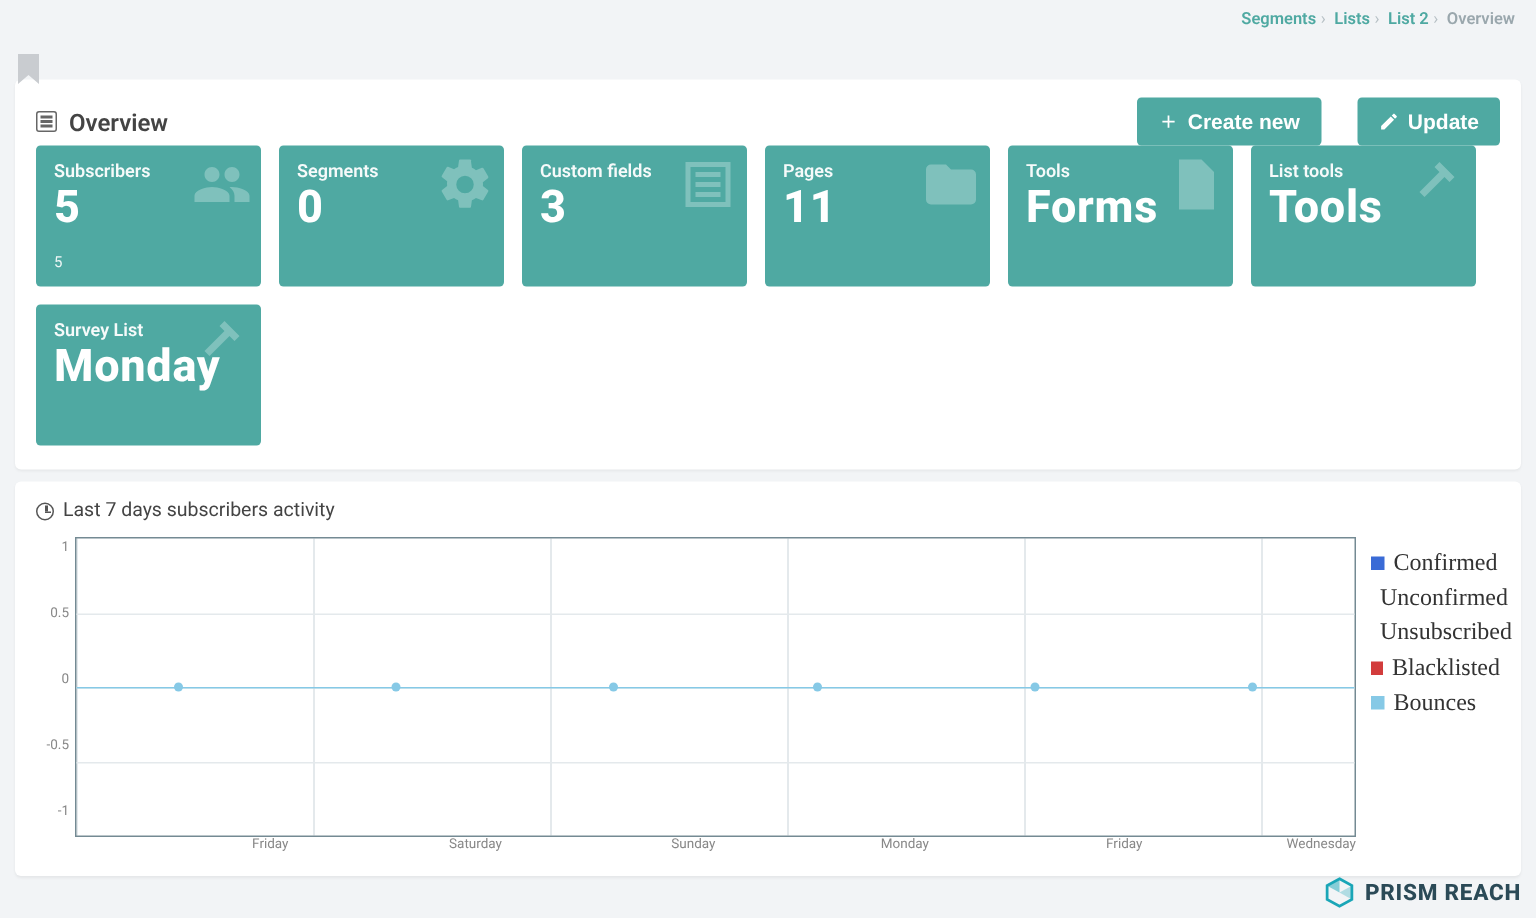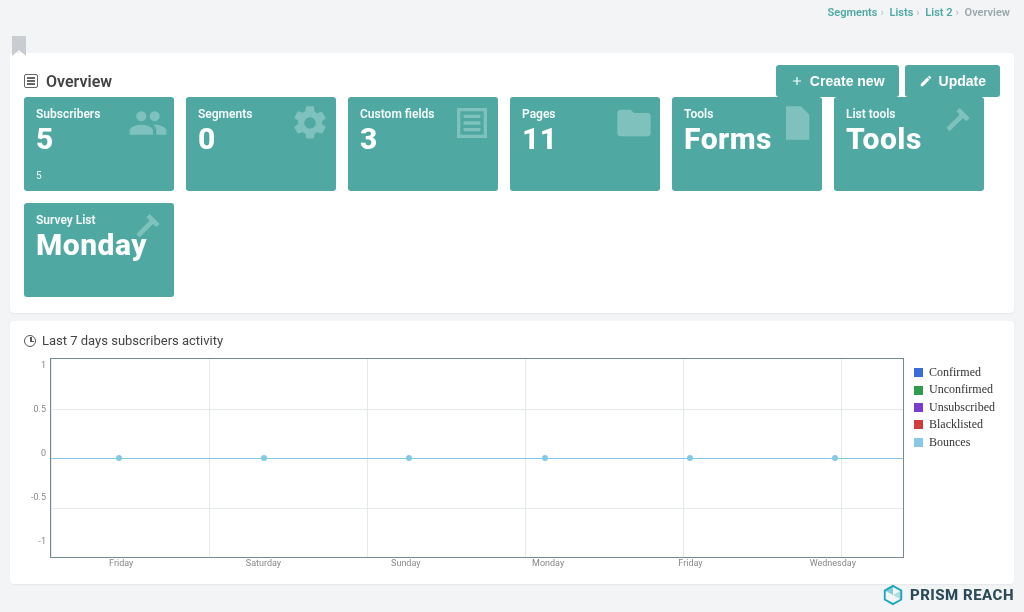--- a/index.html
+++ b/index.html
@@ -40,21 +40,21 @@
     padding: 12px 14px 16px;
     box-shadow: 0 1px 2px rgba(0,0,0,.06);
   }
   .panel.first { margin-top: 30px; }
 
   
   .ov-head { display: flex; align-items: center; justify-content: space-between; }
   .ov-title { display: flex; align-items: center; gap: 8px; font-size: 16px; font-weight: 600; color: #444; }
   .ov-title .title-icon { width: 14px; height: 14px; border: 1.5px solid #666; border-radius: 2px; position: relative; }
   .ov-title .title-icon::before { content:""; position:absolute; left:2px; right:2px; top:2px; height:2px; background:#666; box-shadow:0 3px 0 #666, 0 6px 0 #666; }
-  .ov-actions { display:flex; gap:6px;padding-left:32px; }
+  .ov-actions { display:flex; gap:24px;padding-left:32px; }
   .btn {
     background:#4fa9a2; color:#fff; border:none; border-radius:3px;
     padding:8px 14px; font-size:14px; font-weight:600; display:flex; align-items:center; gap:6px;
     cursor:pointer;
   }
   .btn svg { width:14px; height:14px; fill:#fff; }
 
   
   .tiles { display:flex; flex-wrap:wrap; gap:12px; }
   .tile {
@@ -84,24 +84,24 @@
   }
   .plot .grid-h { position:absolute; left:0; right:0; height:1px; background:#e4e9ec; }
   .plot .series-line {
     position:absolute; left:0; right:0; top:50%; height:1px; background:#86c9e6;
   }
   .plot .pt {
     position:absolute; width:6px; height:6px; background:#86c9e6; border-radius:50%;
     transform:translate(-50%,-50%); top:50%;
   }
   .x-axis { display:flex; font-size:9px; color:#888; margin-left:26px; margin-right:96px; }
-  .x-axis span { flex:1; text-align:center; }
+  .x-axis span { flex:1; text-align:right; }
 
   .legend {
-    width:96px; font-family:"Times New Roman",serif; font-size:12px; color:#333;
+    width:96px; font-family:"Times New Roman",serif; font-size:16px; color:#333;
     padding:6px 0 0 10px; line-height:1.45;
   }
   .legend div { display:flex; align-items:center; gap:6px; }
   .legend i { width:9px; height:9px; display:inline-block; }
 
   
   .brand {
     position:absolute; right:10px; bottom:6px; display:flex; align-items:center; gap:6px;
     font-weight:800; color:#2b4a57; font-size:15px; letter-spacing:.5px;justify-content:center;
   }

